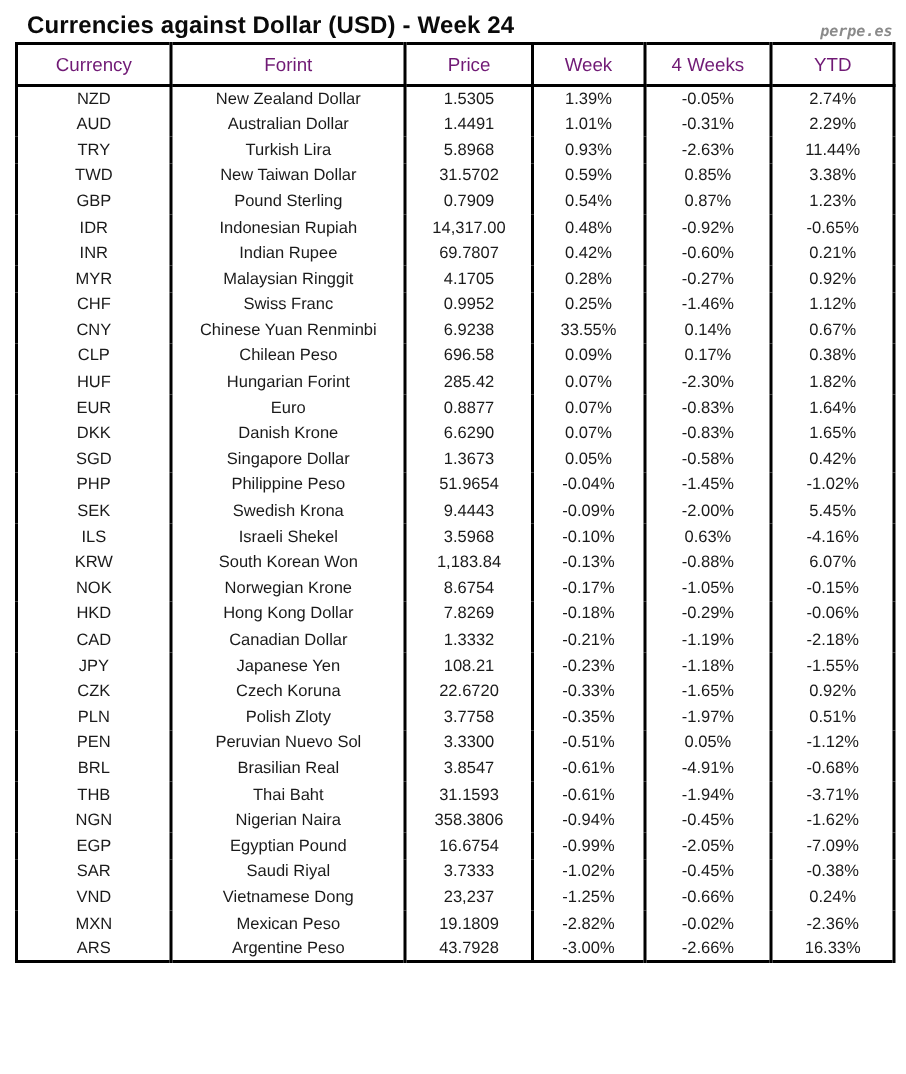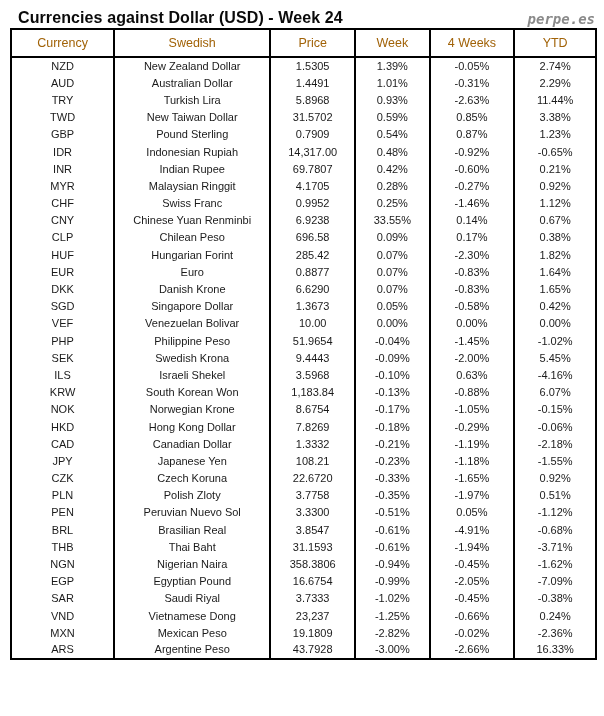--- a/index.html
+++ b/index.html
@@ -31,21 +31,21 @@
     font-size: 16px;
     font-weight: bold;
     letter-spacing: 0.1px;
     color: #0a0a0a;
     padding-left: 8px;
   }
   .brand {
     font-family: "DejaVu Sans Mono", monospace;
     font-style: italic;
     font-weight: bold;
-    font-size: 14px;
+    font-size: 10px;
     color: #8a8a8a;
     padding-right: 2px;
     margin-left: 27px;
   }
   table.fx {
     position: absolute;
     top: 28px;
     left: 10px;
     width: 587px;
     border-collapse: collapse;
@@ -60,21 +60,21 @@
     padding: 0;
     overflow: hidden;
     white-space: nowrap;
   }
   table.fx thead tr {
     height: 28px;
   }
   table.fx thead th {
     font-weight: normal;
     font-size: 12.5px;
-    color: #a16207;
+    color: #701a75;
     border-bottom: 2px solid #000000;
   }
   table.fx tbody tr {
     height: 17.2px;
     padding-left: 24px;
   }
   table.fx tbody td {
     font-size: 11px;
     color: #1a1a1a;
   }
@@ -101,21 +101,21 @@
       <col class="col-currency">
       <col class="col-country">
       <col class="col-price">
       <col class="col-week">
       <col class="col-4weeks">
       <col class="col-ytd">
     </colgroup>
     <thead>
       <tr>
           <th>Currency</th>
-          <th>Swedish</th>
+          <th>Forint</th>
           <th>Price</th>
           <th>Week</th>
           <th>4 Weeks</th>
           <th>YTD</th>
         </tr>
     </thead>
     <tbody>
         <tr>
           <td>NZD</td>
           <td>New Zealand Dollar</td>
@@ -230,28 +230,20 @@
         </tr>
         <tr>
           <td>SGD</td>
           <td>Singapore Dollar</td>
           <td>1.3673</td>
           <td class="pos">0.05%</td>
           <td class="neg">-0.58%</td>
           <td class="pos">0.42%</td>
         </tr>
         <tr>
-          <td>VEF</td>
-          <td>Venezuelan Bolivar</td>
-          <td>10.00</td>
-          <td class="pos">0.00%</td>
-          <td class="pos">0.00%</td>
-          <td class="pos">0.00%</td>
-        </tr>
-        <tr>
           <td>PHP</td>
           <td>Philippine Peso</td>
           <td>51.9654</td>
           <td class="neg">-0.04%</td>
           <td class="neg">-1.45%</td>
           <td class="neg">-1.02%</td>
         </tr>
         <tr>
           <td>SEK</td>
           <td>Swedish Krona</td>

